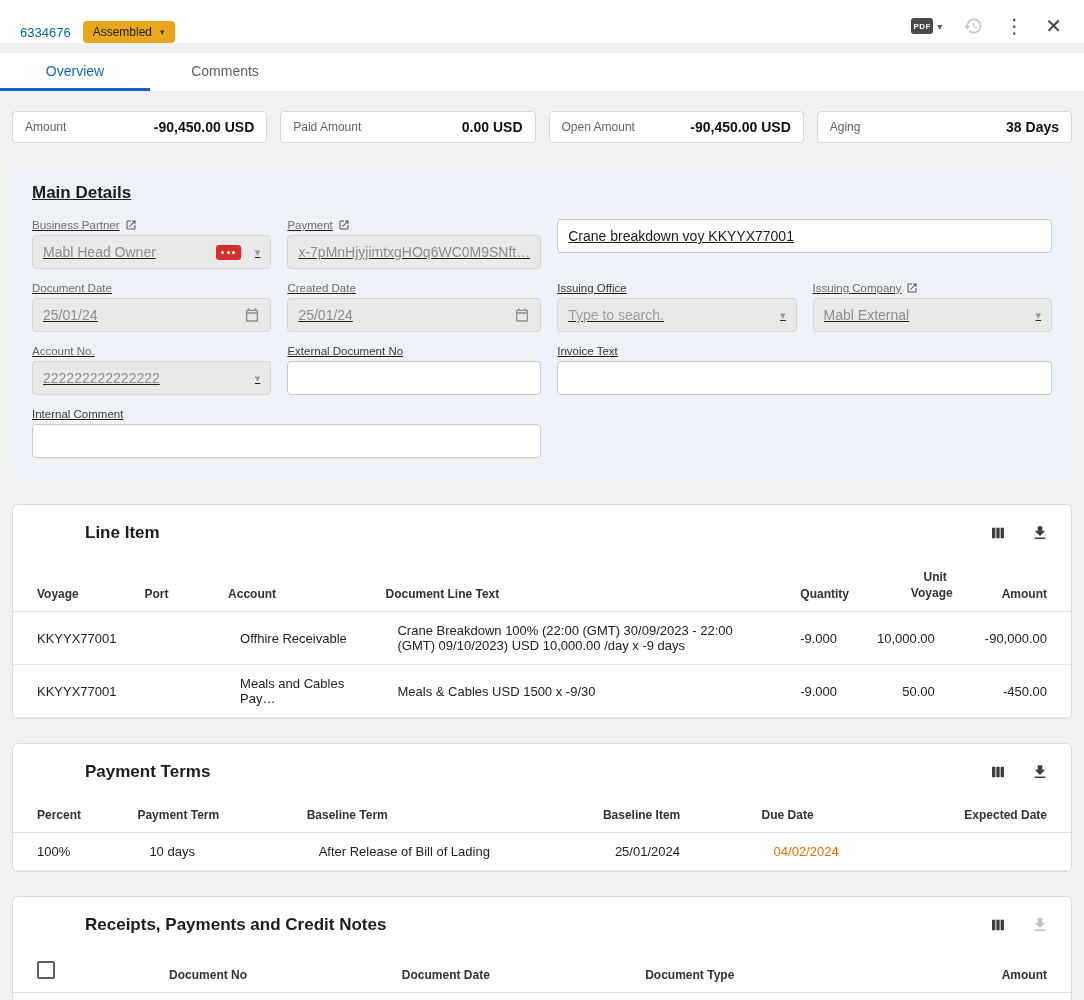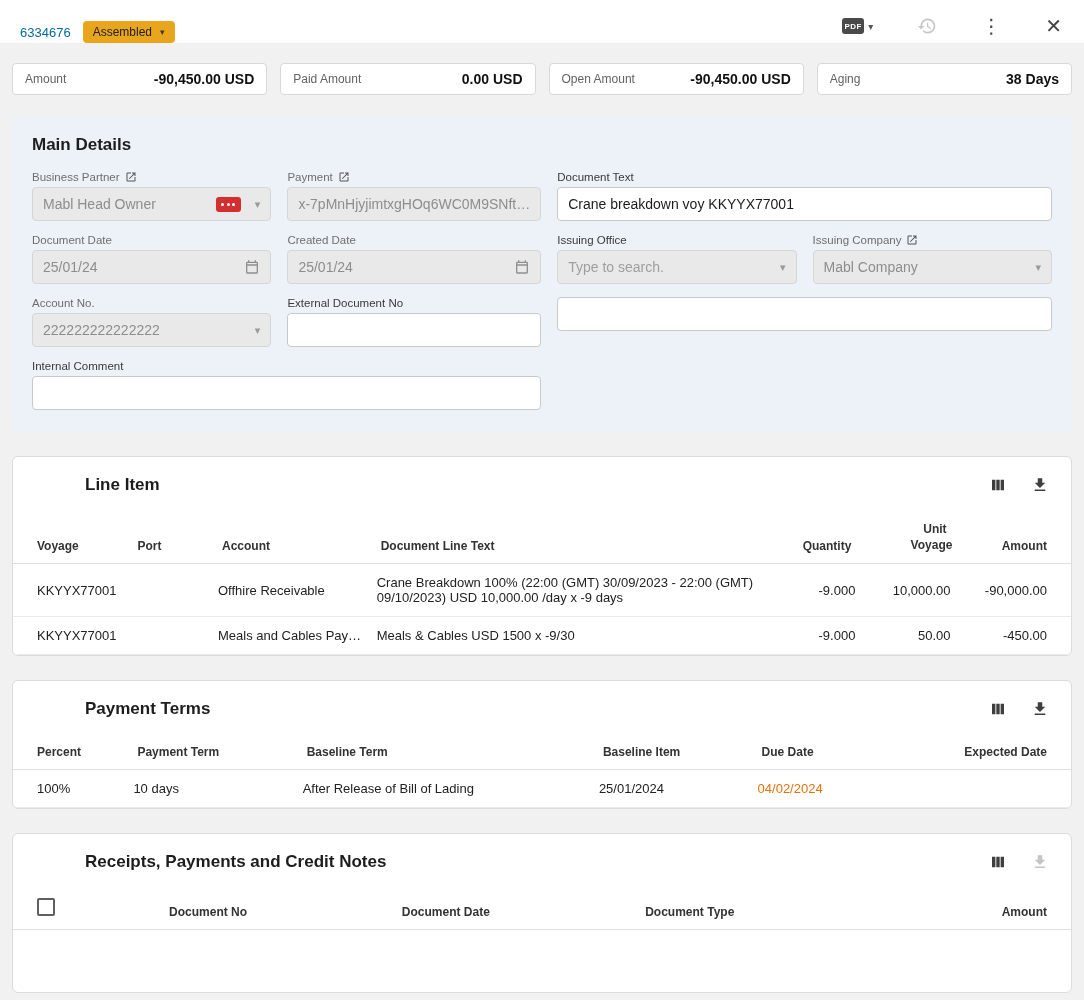--- a/index.html
+++ b/index.html
@@ -26,21 +26,21 @@
   .doc-number { font-size: 13px; color: #0369a1; }
   .status-badge {
     display: inline-flex; align-items: center; gap: 8px;
     background: #e9a61d; border: none; border-radius: 4px;
     padding: 4px 10px; font-size: 12px; font-weight: 400; color: #212121;
     font-family: inherit; cursor: pointer;
   }
   .badge-caret { font-size: 9px; color: #3a3a3a; }
   .topbar-actions {
     position: absolute; right: 22px; top: 16px;
-    display: flex; align-items: center; gap: 44px;
+    display: flex; align-items: center; gap: 21px;
   }
   .icon-btn { background: none; border: none; cursor: pointer; display: inline-flex; align-items: center; gap: 4px; padding: 0; }
   .pdf-chip {
     display: inline-flex; align-items: center; justify-content: center;
     width: 22px; height: 16px; border-radius: 3px;
     background: #4a4a4a; color: #fff; font-size: 8px; font-weight: 700; letter-spacing: .4px;
   }
   .caret-sm { color: #555; font-size: 10px; }
   .glyph-btn { font-size: 20px; color: #454545; line-height: 1; }
   .history-icon { color: #c6c6c6; display: inline-flex; }
@@ -61,21 +61,21 @@
   .summary-card {
     flex: 1; background: #fff; border: 1px solid #d8d8d8; border-radius: 4px;
     padding: 7px 12px; display: flex; justify-content: space-between; align-items: center;
   }
   .sc-label { font-size: 12px; color: #636363; }
   .sc-value { font-size: 14px; font-weight: 700; color: #111; }
 
   
   .main-details {
     background: #edf1f8; border-radius: 8px;
-    margin-top: 22px; padding: 18px 20px 22px 20px;
+    margin-top: 22px; padding: 18px 20px 22px 20px; text-decoration: underline;
   }
   .section-title { font-size: 17px; font-weight: 600; color: #1d1d1d; }
   .md-grid {
     margin-top: 16px;
     display: grid; grid-template-columns: repeat(4, 1fr);
     column-gap: 16px; row-gap: 13px;
   }
   .span2 { grid-column: span 2; }
   .f-label {
     font-size: 11.5px; color: #6e6e6e; margin-bottom: 4px;
@@ -109,21 +109,21 @@
   .card-head { display: flex; justify-content: space-between; align-items: center; padding: 2px 22px 0 24px; margin-left: 48px; }
   .card-actions { display: flex; gap: 24px; align-items: center; }
   .tbl-icon { color: #3f3f3f; background: none; border: none; cursor: pointer; display: inline-flex; padding: 0; }
   .tbl-icon.disabled { color: #c4c4c4; }
 
   table { width: 100%; border-collapse: collapse; margin-top: 16px; font-size: 13px; }
   th {
     font-size: 12px; font-weight: 700; color: #333; text-align: left;
     padding: 10px 8px; border-bottom: 1px solid #e0e0e0; vertical-align: bottom;
   }
-  td { padding: 11px 4px; border-bottom: 1px solid #eaeaea; color: #222; vertical-align: middle; }
+  td { padding: 11px 20px; border-bottom: 1px solid #eaeaea; color: #222; vertical-align: middle; }
   .first { padding-left: 24px; }
   .last { padding-right: 24px; }
   .num { text-align: right; }
   .wrapnarrow { display: inline-block; width: 36px; text-align: right; line-height: 1.35; }
   .warn { color: #e8710a; }
 
   .checkbox {
     width: 18px; height: 18px; border: 2px solid #5f5f5f; border-radius: 2px;
     display: inline-block; background: #fff; cursor: pointer;
   }
@@ -156,20 +156,24 @@
       </button>
       <button class="icon-btn glyph-btn">
           <span>⋮</span>
         </button>
       <button class="icon-btn glyph-btn">
           <span>✕</span>
         </button>
     </div>
   </header>
 
+  <nav class="tabs">
+    <div class="tab active">Overview</div>
+    <div class="tab">Comments</div>
+  </nav>
 
   <main class="content">
 
     <section class="summary-row">
       <div class="summary-card">
         <span class="sc-label">Amount</span>
         <span class="sc-value">-90,450.00 USD</span>
       </div>
       <div class="summary-card">
         <span class="sc-label">Paid Amount</span>
@@ -217,23 +221,20 @@
                   <path fill="currentColor" d="M19 19H5V5h7V3H5a2 2 0 0 0-2 2v14a2 2 0 0 0 2 2h14c1.1 0 2-.9 2-2v-7h-2v7zM14 3v2h3.59l-9.83 9.83 1.41 1.41L19 6.41V10h2V3h-7z"></path>
                 </svg>
               </span>
           </div>
           <div class="control disabled">
             <span class="sel-text">x-7pMnHjyjimtxgHOq6WC0M9SNft…</span>
           </div>
         </div>
 
         <div class="span2">
-          <div class="f-label strong">
-            <span>Document Text</span>
-          </div>
           <input class="control" type="text" value="Crane breakdown voy KKYYX77001" style="">
         </div>
 
         <div>
           <div class="f-label">
             <span>Document Date</span>
           </div>
           <div class="control disabled">
             <span class="sel-text">25/01/24</span>
             <span class="cal-icon">
@@ -271,21 +272,21 @@
         <div>
           <div class="f-label">
             <span>Issuing Company</span>
             <span class="ext-icon">
                 <svg width="12" height="12" viewBox="0 0 24 24">
                   <path fill="currentColor" d="M19 19H5V5h7V3H5a2 2 0 0 0-2 2v14a2 2 0 0 0 2 2h14c1.1 0 2-.9 2-2v-7h-2v7zM14 3v2h3.59l-9.83 9.83 1.41 1.41L19 6.41V10h2V3h-7z"></path>
                 </svg>
               </span>
           </div>
           <div class="control disabled">
-            <span class="sel-text">Mabl Company</span>
+            <span class="sel-text">Mabl External</span>
             <span class="sel-caret">▾</span>
           </div>
         </div>
 
         <div>
           <div class="f-label">
             <span>Account No.</span>
           </div>
           <div class="control disabled">
             <span class="sel-text">222222222222222</span>
@@ -294,20 +295,23 @@
         </div>
 
         <div>
           <div class="f-label strong">
             <span>External Document No</span>
           </div>
           <input class="control" type="text" value="" style="">
         </div>
 
         <div class="span2">
+          <div class="f-label strong">
+            <span>Invoice Text</span>
+          </div>
           <input class="control" type="text" value="" style="">
         </div>
 
         <div class="span2">
           <div class="f-label strong">
             <span>Internal Comment</span>
           </div>
           <input class="control" type="text" value="" style="">
         </div>
 

